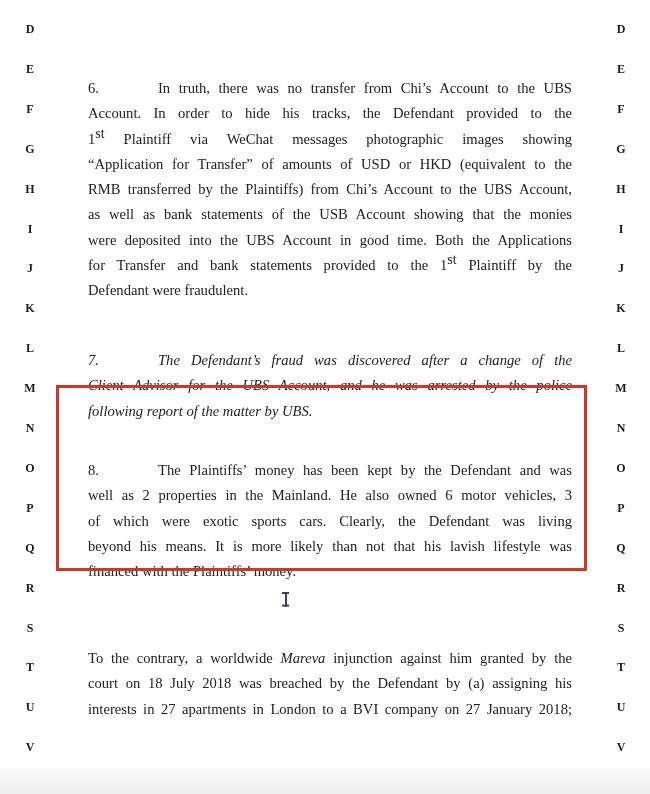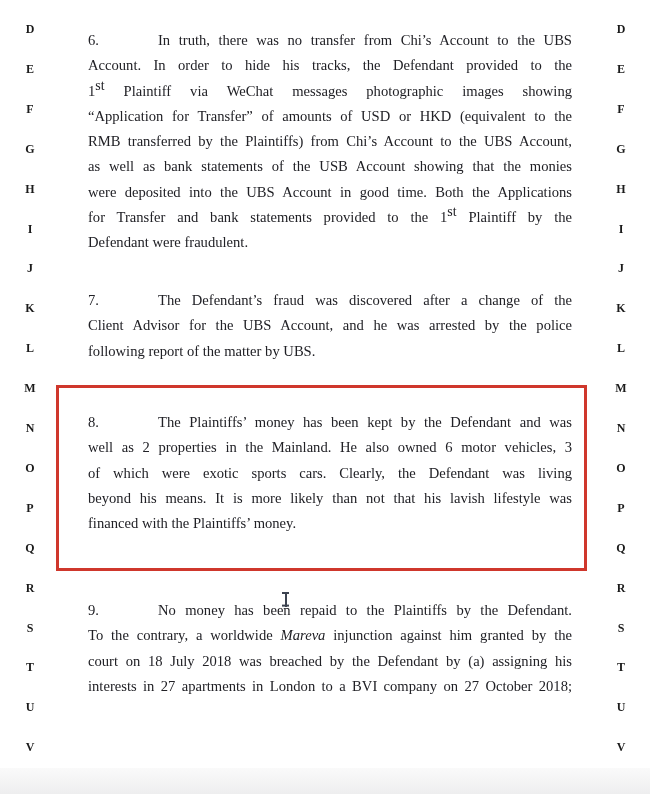--- a/index.html
+++ b/index.html
@@ -21,21 +21,21 @@
     font-size:12px;
     color:#1b1b1b;
     font-family:"Liberation Serif","DejaVu Serif",serif;
   }
   
   .docbody{
     position:absolute;left:88px;top:0;width:484px;height:100%;
     font-size:14.6px;
     color:#212126;
   }
-  .para{position:absolute;left:0;width:484px;}
+  .para{position:absolute;left:0;width:484px;margin-top:48px;}
   .line{
     text-align:justify;
     text-align-last:justify;
     -moz-text-align-last:justify;
     line-height:25.3px;
     height:25.3px;
     overflow:hidden;
     white-space:normal;
   }
   .line-last{text-align-last:left;-moz-text-align-last:left;}
@@ -123,37 +123,36 @@
         <div class="line"><span class="pnum">6.</span>In truth, there was no transfer from Chi’s Account to the UBS</div>
         <div class="line">Account.  In order to hide his tracks, the Defendant provided to the</div>
         <div class="line">1<sup>st</sup> Plaintiff via WeChat messages photographic images showing</div>
         <div class="line">“Application for Transfer” of amounts of USD or HKD (equivalent to the</div>
         <div class="line">RMB transferred by the Plaintiffs) from Chi’s Account to the UBS Account,</div>
         <div class="line">as well as bank statements of the USB Account showing that the monies</div>
         <div class="line">were deposited into the UBS Account in good time.  Both the Applications</div>
         <div class="line">for Transfer and bank statements provided to the 1<sup>st</sup> Plaintiff by the</div>
         <div class="line line-last">Defendant were fraudulent.</div>
       </div>
-      <div class="para" style="top: 288px;">
+      <div class="para" style="top: 300px; font-style: italic;">
         <div class="line"><span class="pnum">7.</span>The Defendant’s fraud was discovered after a change of the</div>
         <div class="line">Client Advisor for the UBS Account, and he was arrested by the police</div>
         <div class="line line-last">following report of the matter by UBS.</div>
       </div>
       <div class="para" style="top: 410px;">
         <div class="line"><span class="pnum">8.</span>The Plaintiffs’ money has been kept by the Defendant and was</div>
         <div class="line">well as 2 properties in the Mainland.  He also owned 6 motor vehicles, 3</div>
         <div class="line">of which were exotic sports cars.  Clearly, the Defendant was living</div>
         <div class="line">beyond his means.  It is more likely than not that his lavish lifestyle was</div>
         <div class="line line-last">financed with the Plaintiffs’ money.</div>
       </div>
       <div class="para" style="top: 598px;">
-        <div class="line"><span class="pnum">9.</span>No money has been repaid to the Plaintiffs by the Defendant.</div>
         <div class="line">To the contrary, a worldwide <i>Mareva</i> injunction against him granted by the</div>
         <div class="line">court on 18 July 2018 was breached by the Defendant by (a) assigning his</div>
-        <div class="line">interests in 27 apartments in London to a BVI company on 27 October 2018;</div>
+        <div class="line">interests in 27 apartments in London to a BVI company on 27 January 2018;</div>
       </div>
     </div>
 
   <div class="hlbox"></div>
 
   <span class="ibeam"></span>
 
   <div class="footer-strip"></div>
 
 </div>

